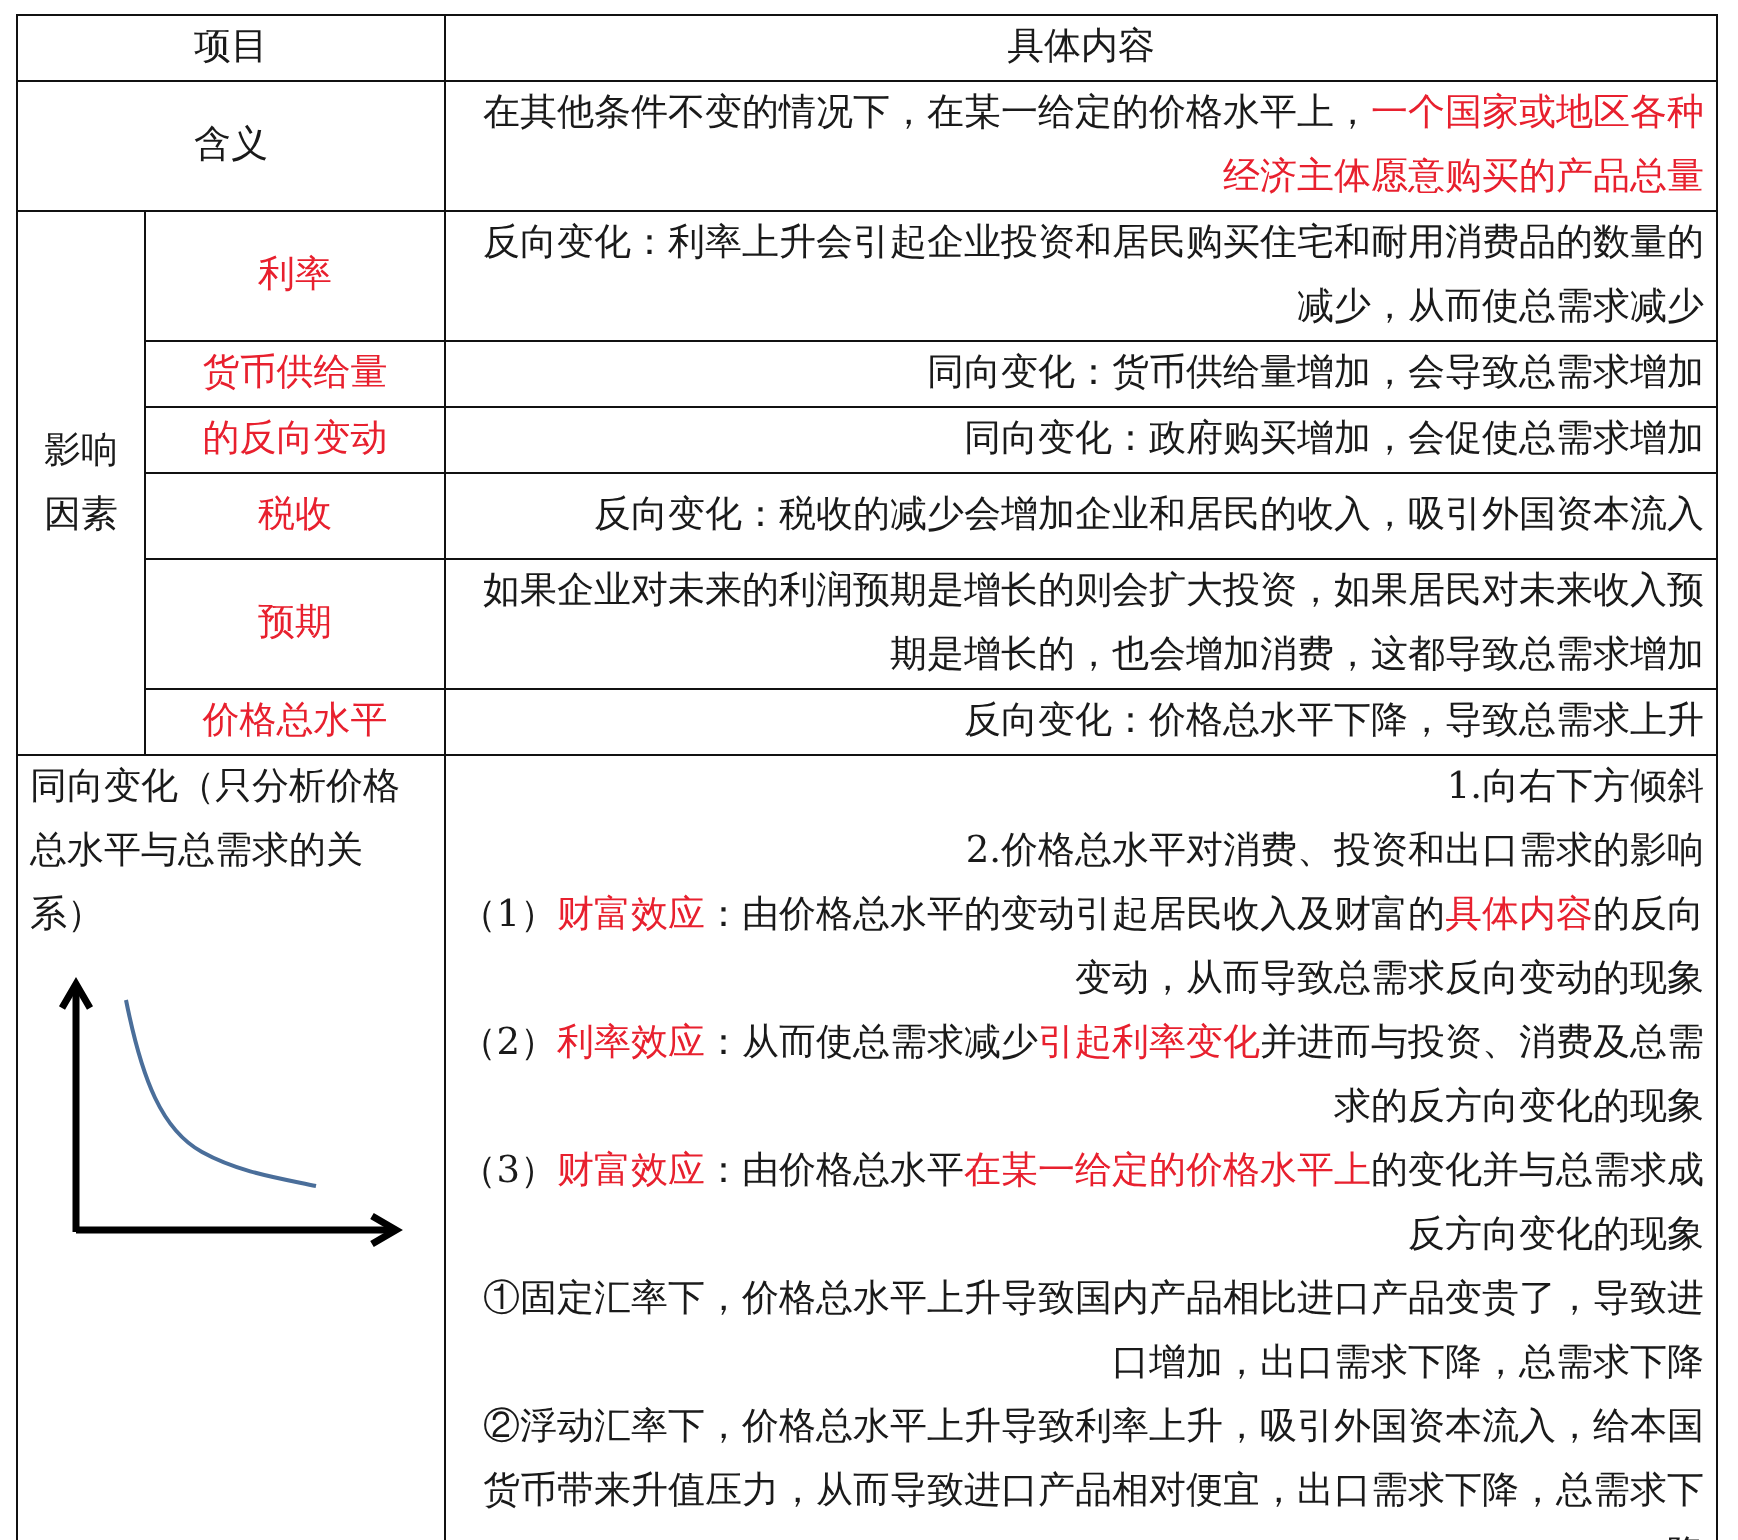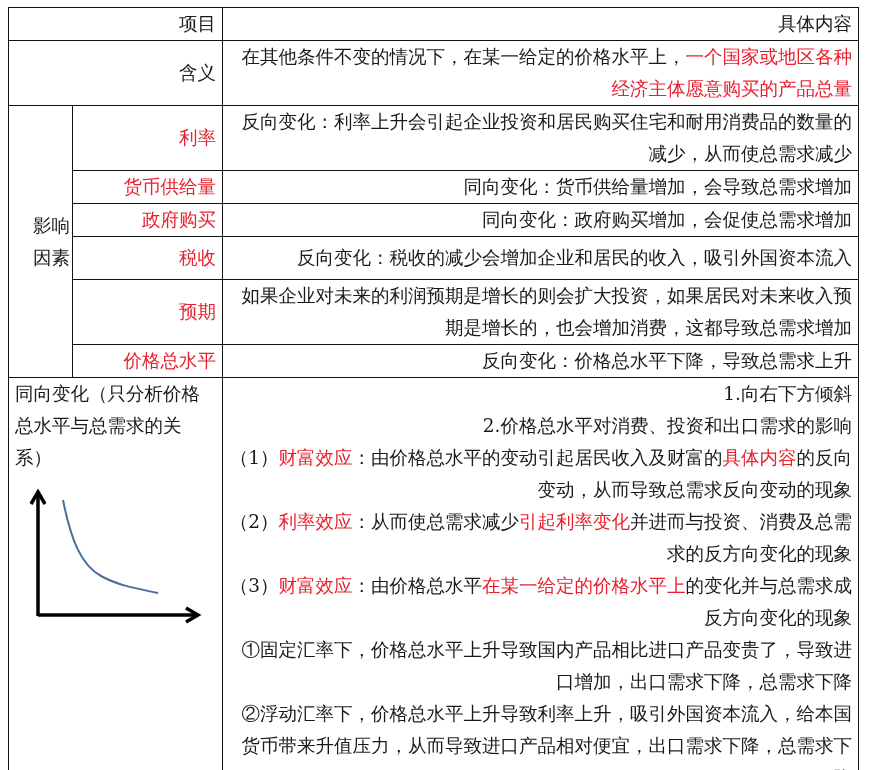--- a/index.html
+++ b/index.html
@@ -1,21 +1,21 @@
 <!DOCTYPE html>
 <html><head>
 <meta charset="utf-8">
 <style>
   html, body { margin: 0; padding: 0; background: #ffffff; }
   body { width: 869px; height: 770px; position: relative; overflow: hidden;
          font-family: "DejaVu Serif", "Liberation Serif", serif; color: #1a1a1a; }
   table.main { position: absolute; left: 8px; top: 7px; width: 851px;
                border-collapse: collapse; table-layout: fixed; font-size: 18.5px; }
   table.main td { border: 1.5px solid #111; padding: 0 6px; vertical-align: middle; line-height: 32px; }
-  .c { text-align: right; margin-left: 24px; }
+  .c { text-align: center; margin-left: 24px; }
   .red { color: #e8202e; }
   .col1 { width: 64px; }
   .col2 { width: 150px; }
   .left-top { vertical-align: top !important; padding-left: 6px; }
   .content { text-align: right; }
   .graph-wrap { position: relative; height: 408px; }
   .graph { position: absolute; left: 0; top: 0; }
   .line { display: block; }
 </style>
 </head>
@@ -42,21 +42,21 @@
       <span class="line">因素</span>
     </td>
     <td class="c red">利率</td>
     <td class="content">反向变化：利率上升会引起企业投资和居民购买住宅和耐用消费品的数量的减少，从而使总需求减少</td>
   </tr>
   <tr style="height:32px">
     <td class="c red">货币供给量</td>
     <td class="content">同向变化：货币供给量增加，会导致总需求增加</td>
   </tr>
   <tr style="height:32px">
-    <td class="c red">政府购买</td>
+    <td class="c red">的反向变动</td>
     <td class="content">同向变化：政府购买增加，会促使总需求增加</td>
   </tr>
   <tr style="height:43px">
     <td class="c red">税收</td>
     <td class="content">反向变化：税收的减少会增加企业和居民的收入，吸引外国资本流入</td>
   </tr>
   <tr style="height:63px">
     <td class="c red">预期</td>
     <td class="content">如果企业对未来的利润预期是增长的则会扩大投资，如果居民对未来收入预期是增长的，也会增加消费，这都导致总需求增加</td>
   </tr>

